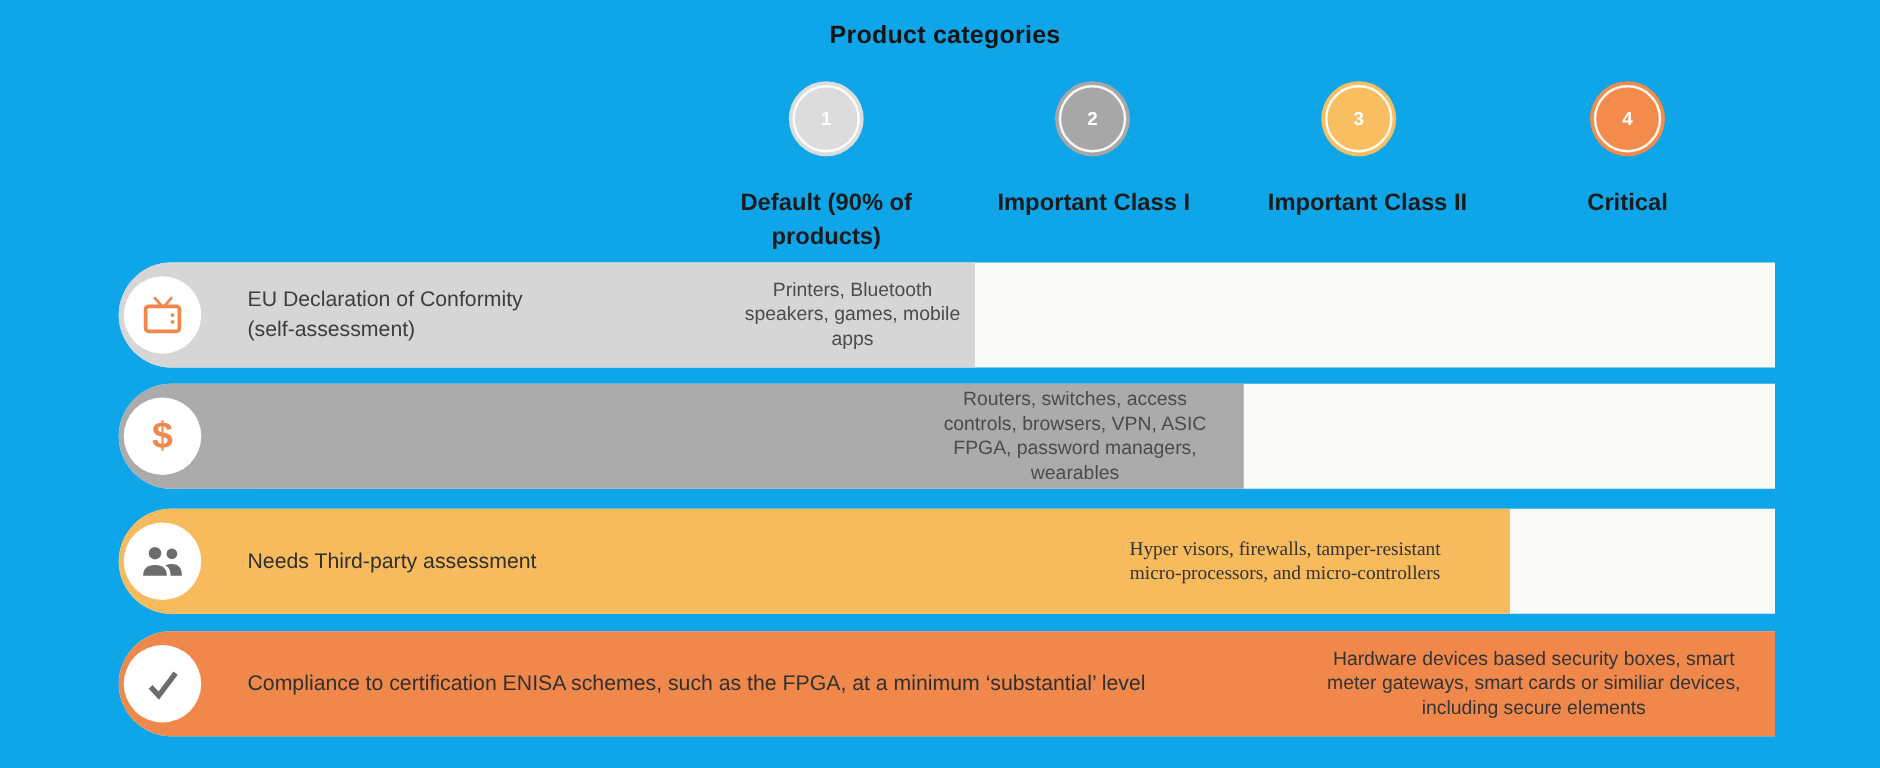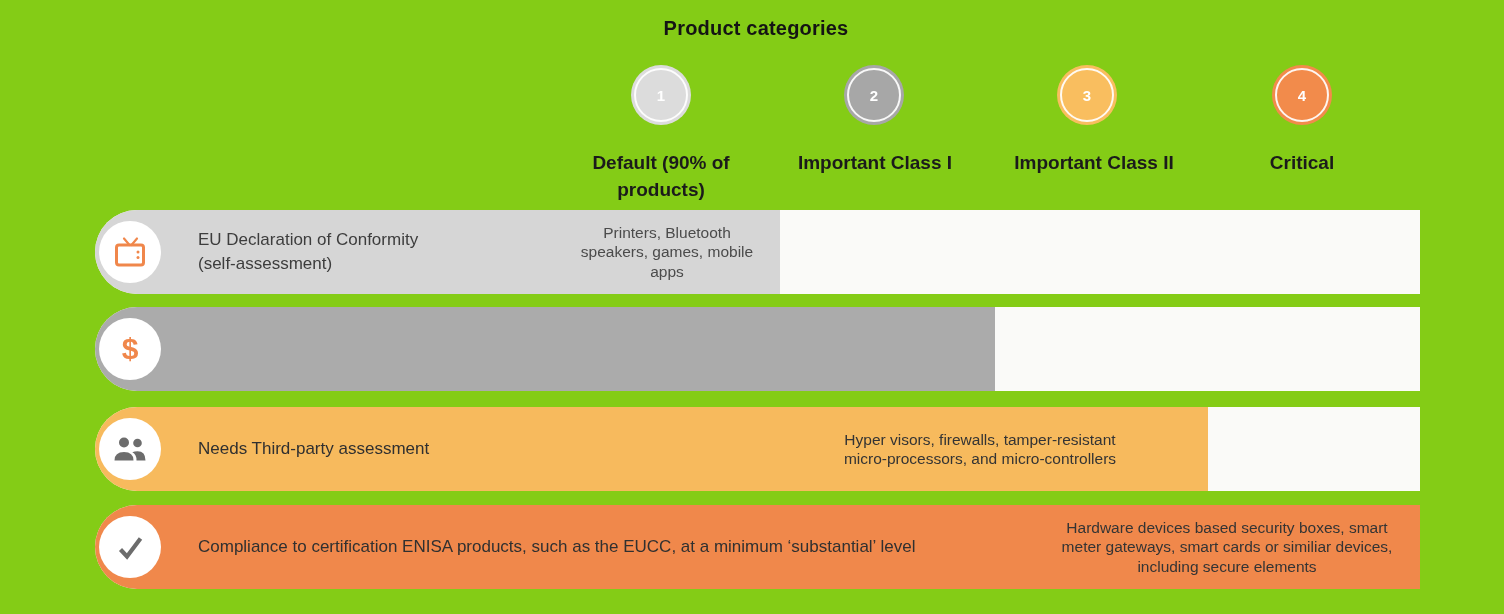--- a/index.html
+++ b/index.html
@@ -2,21 +2,21 @@
 <html><head>
 <meta charset="utf-8">
 <style>
   * { box-sizing: border-box; margin: 0; padding: 0; }
   html, body { background: #ffffff; }
   body { font-family: "Liberation Sans", sans-serif; }
   .canvas {
     position: relative;
     width: 1504px;
     height: 614px;
-    background: #84cc16;
+    background: #0ea5e9;
     overflow: hidden;
   }
   .title {
     position: absolute;
     left: 8px; top: 17px; width: 1496px;
     text-align: center;
     font-size: 20px; font-weight: 700; color: #141414;
     letter-spacing: .2px;
   }
   .cert-header {
@@ -100,23 +100,23 @@
   .r3 .cert-text, .r4 .cert-text { color: #303030; }
   .products {
     position: absolute; top: 0; height: 100%;
     display: flex; align-items: center; justify-content: center;
     text-align: center;
     font-size: 15.5px; line-height: 19.5px;
     white-space: pre-line;
     color: #4b4b4b;
   }
   .r3 .products, .r4 .products { color: #343434; }
-  .p1 { left: 547px;  width: 240px; }
+  .p1 { left: 562px;  width: 240px; }
   .p2 { left: 730px;  width: 260px; }
-  .p3 { left: 800px;  width: 360px; }
+  .p3 { left: 848px;  width: 360px; font-family: Liberation Serif, serif; }
   .p4 { left: 1027px; width: 400px; }
 </style>
 </head>
 <body>
 
 <div class="canvas">
 
   <div class="title">Product categories</div>
 
   <div class="cat-circle c1" style="background-color: rgb(220, 220, 220);">
@@ -159,20 +159,24 @@
 speakers, games, mobile
 apps</div>
   </div>
 
   <div class="row r2">
     <div class="track" style="background-color: rgb(250, 250, 248);"></div>
     <div class="bar w2" style="background-color: rgb(171, 171, 171);"></div>
     <div class="icon-circle">
       <span class="dollar">$</span>
     </div>
+    <div class="products p2">Routers, switches, access
+controls, browsers, VPN, ASIC
+FPGA, password managers,
+wearables</div>
   </div>
 
   <div class="row r3">
     <div class="track" style="background-color: rgb(250, 250, 248);"></div>
     <div class="bar w3" style="background-color: rgb(247, 186, 93);"></div>
     <div class="icon-circle">
       <svg width="36" height="25" viewBox="0 0 36 25">
         <g fill="#6C6C6C">
           <circle cx="12" cy="5.5" r="5"></circle>
           <path d="M2.5 23.5 q0-8.5 9.5-8.5 q9.5 0 9.5 8.5 z"></path>
@@ -187,19 +191,19 @@
   </div>
 
   <div class="row r4">
     <div class="track" style="background-color: rgb(250, 250, 248);"></div>
     <div class="bar w4" style="background-color: rgb(240, 136, 75);"></div>
     <div class="icon-circle">
       <svg width="30" height="27" viewBox="0 0 30 27">
         <path d="M5.5 15.5 L12 22.5 L25.5 4.5" stroke="#6C6C6C" stroke-width="4.2" fill="none"></path>
       </svg>
     </div>
-    <div class="cert-text">Compliance to certification ENISA products, such as the EUCC, at a minimum ‘substantial’ level</div>
+    <div class="cert-text">Compliance to certification ENISA schemes, such as the FPGA, at a minimum ‘substantial’ level</div>
     <div class="products p4">Hardware devices based security boxes, smart
 meter gateways, smart cards or similiar devices,
 including secure elements</div>
   </div>
 
 </div>
 
 </body></html>

